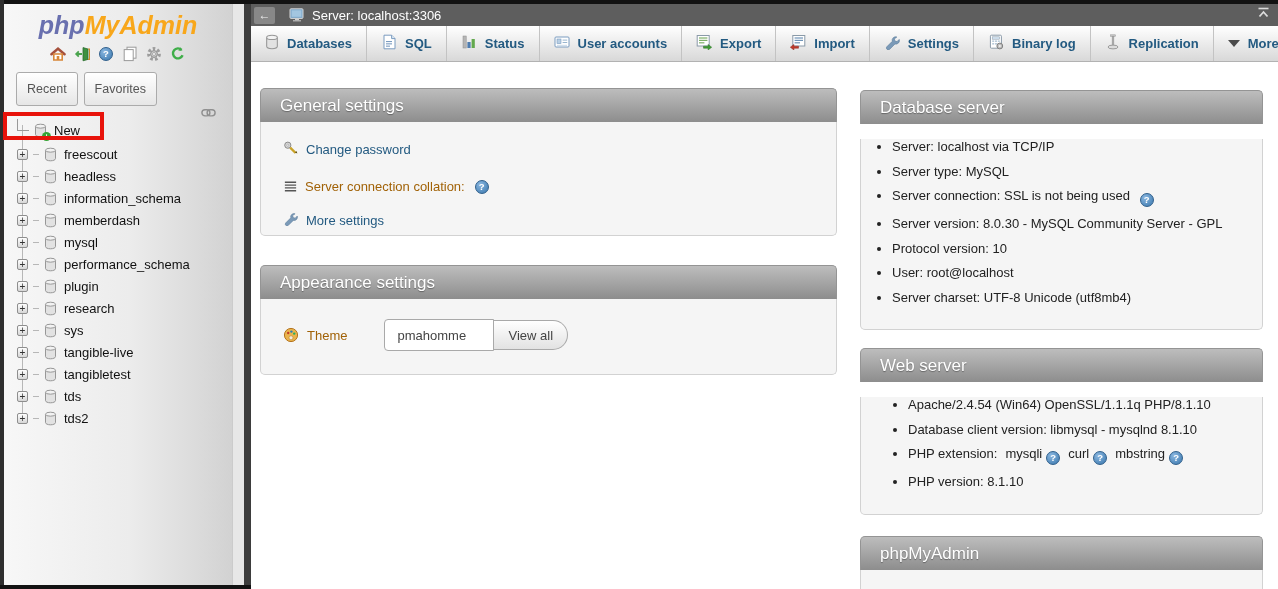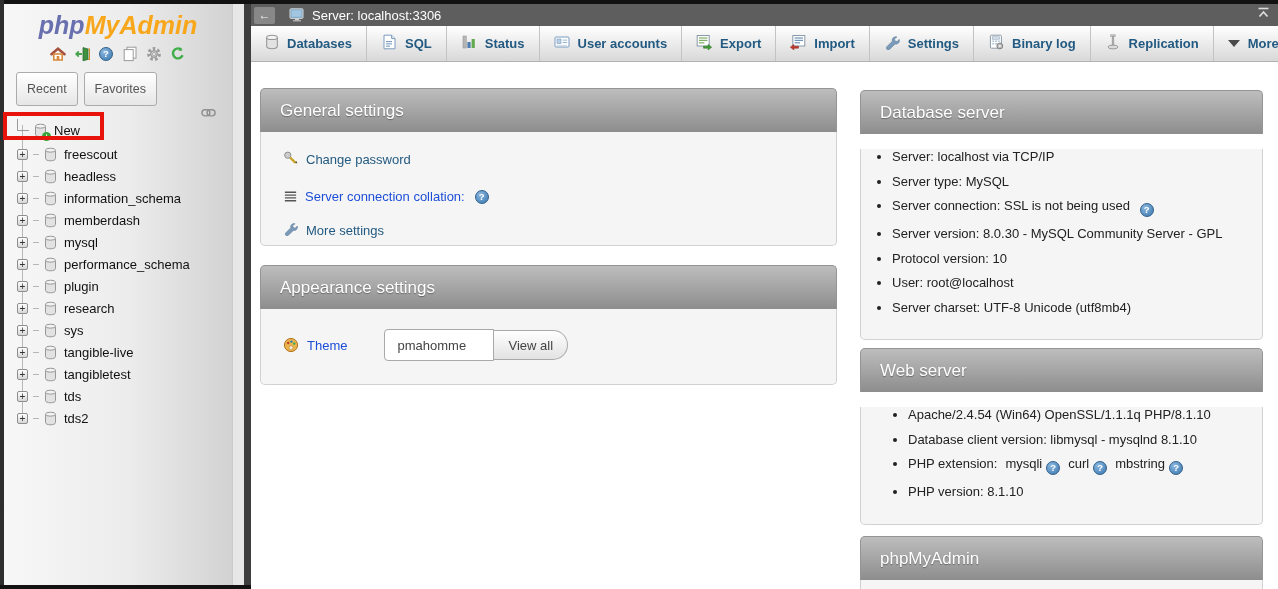--- a/index.html
+++ b/index.html
@@ -57,28 +57,28 @@
   .toptool { position:absolute; right:8px; top:3px; cursor:pointer; }
 
   .tabbar { height:36px; background:linear-gradient(#ffffff,#d8d8d8); border-bottom:1px solid #b2b2b2; display:flex; }
   .tab { display:flex; align-items:center; gap:8px; padding:0 14px; border-right:1px solid #c3c3c3;
          font-size:13px; font-weight:bold; color:#235a81; cursor:pointer; white-space:nowrap; }
   .caret { width:0; height:0; border-left:6px solid transparent; border-right:6px solid transparent; border-top:7px solid #4a4a4a; }
 
   .content { position:absolute; left:0; top:58px; width:1027px; height:527px; background:#fff; overflow:hidden; }
 
   .panel { position:absolute; border-radius:5px; }
-  .phead { height:44px; background:linear-gradient(#bdbdbd,#8d8d8d); border:1px solid #949494; border-bottom:none;
+  .phead { height:34px; background:linear-gradient(#bdbdbd,#8d8d8d); border:1px solid #949494; border-bottom:none;
            border-radius:5px 5px 0 0; display:flex; align-items:center; padding:0 19px;
            color:#fff; font-size:17px; text-shadow:0 1px 1px rgba(0,0,0,.35); }
   .pbody { background:#f5f5f5; border:1px solid #d2d2d2; border-top:none; border-radius:0 0 5px 5px; }
 
   .g-row { display:flex; align-items:center; font-size:13px; }
   .alink { color:#235a81; text-decoration:none; cursor:pointer; }
-  .glabel { color:#1d4ed8; }
+  .glabel { color:#a16207; }
 
   .helpicon { display:inline-flex; width:14px; height:14px; border-radius:50%;
               background:radial-gradient(circle at 35% 30%, #8ab7e0, #3a77ad); border:1px solid #2f5f8c;
               color:#fff; font-size:9.5px; font-weight:bold; align-items:center; justify-content:center;
               cursor:pointer; flex:0 0 auto; }
 
   .selectbox { height:32px; background:#fff; border:1px solid #a9a9a9; border-radius:4px;
                display:flex; align-items:center; padding:0 12px; font-size:13px; color:#444; cursor:pointer; }
   .selectbox .chev { margin-left:auto; display:flex; }
 

